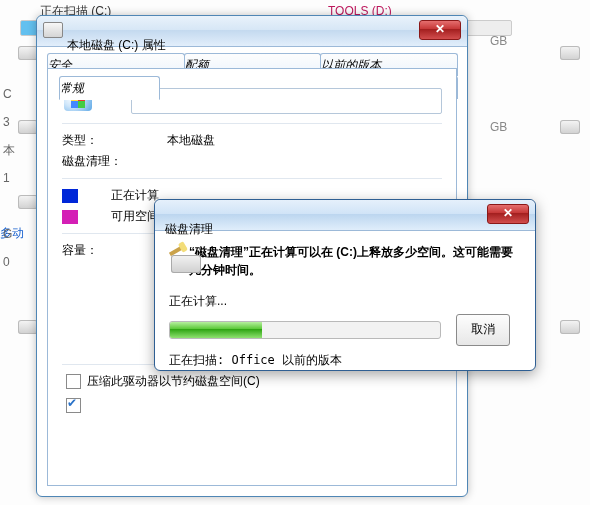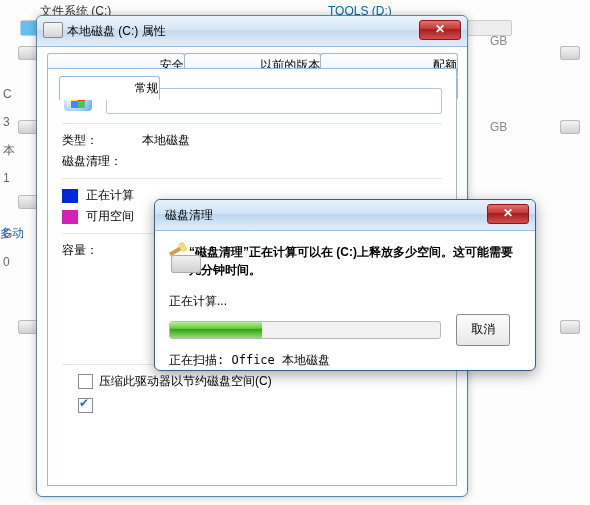--- a/index.html
+++ b/index.html
@@ -1,57 +1,57 @@
 <!DOCTYPE html>
 <html><head>
 <meta charset="utf-8">
 <style>
   html,body{margin:0;padding:0;font-family:"Microsoft YaHei","SimSun",Tahoma,sans-serif;font-size:12px;background:#fff;color:#000;}
   .stage{position:relative;width:590px;height:505px;overflow:hidden;background:#fdfdfd;}
 
   
   .bg-title{position:absolute;top:3px;left:40px;color:#333;}
-  .bg-title2{position:absolute;top:4px;left:328px;color:#0369a1;}
+  .bg-title2{position:absolute;top:4px;left:328px;color:#be185d;}
   .bg-bar{position:absolute;left:20px;top:20px;width:260px;height:14px;border:1px solid #ccc;border-radius:2px;
           background:linear-gradient(to right,#63c0ef 0%,#63c0ef 60%,#eee 60%,#eee 100%);}
   .bg-bar2{position:absolute;left:310px;top:20px;width:200px;height:14px;border:1px solid #ccc;border-radius:2px;background:#eee;}
   .bg-gb{position:absolute;top:34px;left:490px;color:#888;}
   .bg-gb2{position:absolute;top:120px;left:490px;color:#888;}
   .bg-multi{position:absolute;top:225px;left:0;color:#1a62cf;}
   .bg-letters{position:absolute;left:3px;top:80px;color:#666;line-height:28px;}
   .bg-letters div{height:28px;}
   .disk-ico{position:absolute;width:20px;height:14px;border-radius:3px;background:linear-gradient(#f6f6f6,#d0d0d0);
             box-shadow:inset 0 0 0 1px #bbb;}
 
   
   .win{position:absolute;left:36px;top:15px;width:430px;height:480px;
        border:1px solid #4f86b5;border-radius:6px;background:#fff;
        box-shadow:0 0 8px rgba(0,0,0,.25);}
   .win-titlebar{height:30px;border-radius:6px 6px 0 0;
        background:linear-gradient(#e9f2fb,#d7e7f6 45%,#c3d9ef 46%,#e2eefb);
        border-bottom:1px solid #9cb9d8;position:relative;}
-  .win-title{position:absolute;left:30px;top:7px;color:#000;}
+  .win-title{position:absolute;left:30px;top:21px;color:#000;}
   .win-ico{position:absolute;left:6px;top:6px;width:18px;height:14px;border:1px solid #888;
            border-radius:2px;background:linear-gradient(#f7f7f7,#d5d5d5);}
   .win-close{position:absolute;right:6px;top:4px;width:40px;height:18px;border:1px solid #8a1818;
              border-radius:3px;background:linear-gradient(#e56e6e,#c53636 45%,#a31f1f 46%,#d24d4d);
              color:#fff;text-align:center;line-height:16px;font-weight:bold;}
 
   .tabstrip{position:relative;margin:6px 10px 0 10px;height:46px;}
   .tabrow{display:flex;}
-  .tab{flex:1;text-align:right;border:1px solid #9cb9d8;border-bottom:none;
+  .tab{flex:1;text-align:left;border:1px solid #9cb9d8;border-bottom:none;
        background:linear-gradient(#fdfdfd,#ecf4fc);height:22px;line-height:22px;margin-right:-1px;
-       position:relative;cursor:default;}
+       position:relative;cursor:default;font-style:italic;}
   .tabrow.top .tab{border-top-left-radius:3px;border-top-right-radius:3px;}
   .tabrow.bot .tab{border-top-left-radius:3px;border-top-right-radius:3px;}
   .tab.active{background:#fff;z-index:3;border-bottom:1px solid #fff;margin-bottom:-1px;margin-left:12px;}
   .tab-pane{position:absolute;left:10px;right:10px;top:52px;bottom:10px;
             border:1px solid #9cb9d8;background:#fff;padding:14px 14px;}
 
-  .row{display:flex;align-items:center;margin:4px 0;}
+  .row{display:flex;align-items:center;margin:4px 0;gap:25px;}
   .lbl{width:80px;}
   .name-input{flex:1;height:22px;border:1px solid #b5c7da;border-radius:2px;background:#fff;}
   .flag-ico{width:32px;height:28px;margin-right:12px;display:inline-block;position:relative;}
   .flag-ico::before{content:"";position:absolute;width:28px;height:20px;border-radius:4px;
                     background:radial-gradient(circle at 30% 30%,#fff,#cfe6fa 40%,#5aa6e6);top:4px;left:2px;}
   .flag-ico::after{content:"";position:absolute;width:14px;height:14px;left:9px;top:7px;
                    background:conic-gradient(#e33 0 90deg,#4c4 0 180deg,#48f 0 270deg,#fd4 0);}
 
   hr.sep{border:none;border-top:1px solid #e0e7ef;margin:8px 0;}
 
@@ -61,21 +61,21 @@
 
   .pie-wrap{text-align:center;margin-top:6px;}
   .pie{width:170px;height:52px;border-radius:50%/50%;margin:0 auto;position:relative;
        background:conic-gradient(#6b206f 0 330deg,#1028c8 330deg 360deg);
        box-shadow:0 8px 0 -1px #3e1142, inset 0 0 0 1px rgba(0,0,0,.25);}
   .pie::after{content:"";position:absolute;inset:14px 42px;border-radius:50%;background:#fff;}
   .drive-label{margin-top:12px;color:#000;}
   .cleanup-btn{position:absolute;right:0;bottom:86px;border:1px solid #8a8a8a;border-radius:3px;
                background:linear-gradient(#fdfdfd,#e7e7e7);height:22px;line-height:20px;padding:0 8px;}
 
-  .chk-row{display:flex;align-items:center;margin:8px 16px;}
+  .chk-row{display:flex;align-items:center;margin:8px 4px;}
   .chk{width:13px;height:13px;border:1px solid #8a8a8a;background:#fff;margin-right:6px;display:inline-block;position:relative;}
   .chk.checked::after{content:"✔";position:absolute;left:0;top:-3px;color:#2a72c8;font-size:12px;}
 
   
   .popup{position:absolute;left:154px;top:199px;width:380px;height:170px;
          border:1px solid #2f5f93;border-radius:6px;background:#fff;
          box-shadow:0 4px 14px rgba(0,0,0,.35);}
   .popup .win-titlebar{background:linear-gradient(#e5f0fb,#d1e4f7 45%,#bbd5ef 46%,#e0eefb);padding-left:43px;}
   .popup-body{padding:12px 14px 10px 14px;position:relative;}
   .p-icon{width:34px;height:28px;position:absolute;left:14px;top:18px;}
@@ -89,21 +89,21 @@
   .progress .fill{position:absolute;left:0;top:0;bottom:0;width:34%;
        background:linear-gradient(#b6ef9e,#57c733 45%,#2fa513 46%,#8fe171);}
   .cancel{display:inline-block;vertical-align:middle;margin-left:12px;border:1px solid #8a8a8a;border-radius:3px;
           background:linear-gradient(#fdfdfd,#e7e7e7);height:22px;line-height:20px;padding:4px 14px;font-family:Liberation Serif, serif;}
   .scan-line{margin-top:6px;font-family:SimSun,monospace;}
 </style>
 </head>
 <body>
 <div class="stage">
 
-  <span class="bg-title">文件系统 (C:)</span>
+  <span class="bg-title">正在扫描 (C:)</span>
   <span class="bg-title2">TOOLS (D:)</span>
   <div class="bg-bar"></div>
   <div class="bg-bar2"></div>
   <span class="bg-gb">GB</span>
   <span class="bg-gb2">GB</span>
   <span class="bg-multi">多动</span>
   <div class="bg-letters">
     <div>C</div>
     <div>3</div>
     <div>本</div>
@@ -123,22 +123,22 @@
   <div class="win">
     <div class="win-titlebar">
       <span class="win-ico"></span>
       <span class="win-title">本地磁盘 (C:) 属性</span>
       <span class="win-close">✕</span>
     </div>
 
     <div class="tabstrip">
       <div class="tabrow top">
         <div class="tab">安全</div>
+        <div class="tab">配额</div>
         <div class="tab">以前的版本</div>
-        <div class="tab">配额</div>
       </div>
       <div class="tabrow bot">
         <div class="tab active">常规</div>
         <div class="tab">工具</div>
         <div class="tab">硬件</div>
         <div class="tab">共享</div>
       </div>
     </div>
 
     <div class="tab-pane">
@@ -199,18 +199,18 @@
       <div class="p-msg">“磁盘清理”正在计算可以在 (C:)上释放多少空间。这可能需要几分钟时间。</div>
 
       <div class="p-status">正在计算...</div>
       <span class="progress">
         <span class="fill" style="width:34%"></span>
       </span>
       <span class="cancel">取消</span>
 
       <div class="scan-line">
         <span>正在扫描:</span>
-        <span>Office 本地磁盘</span>
+        <span>Office 以前的版本</span>
       </div>
     </div>
   </div>
 
 </div>
 
 </body></html>

